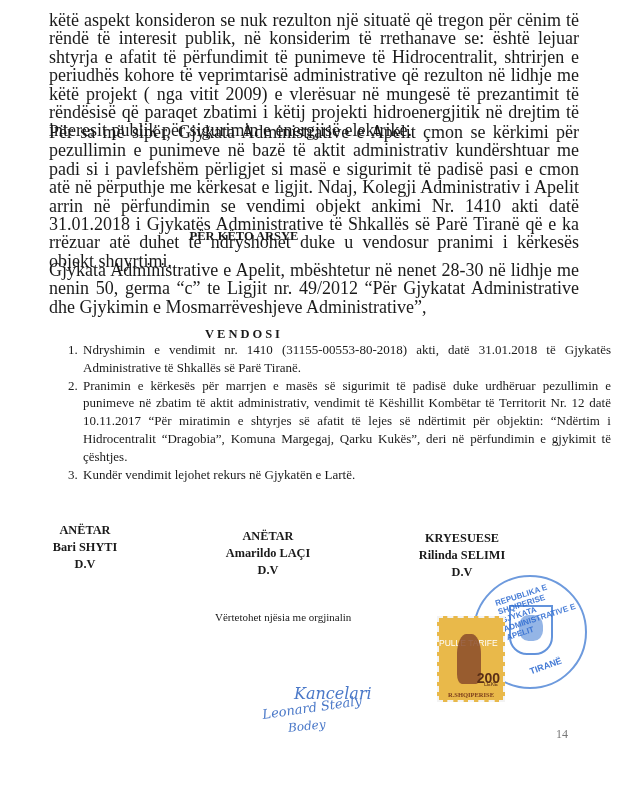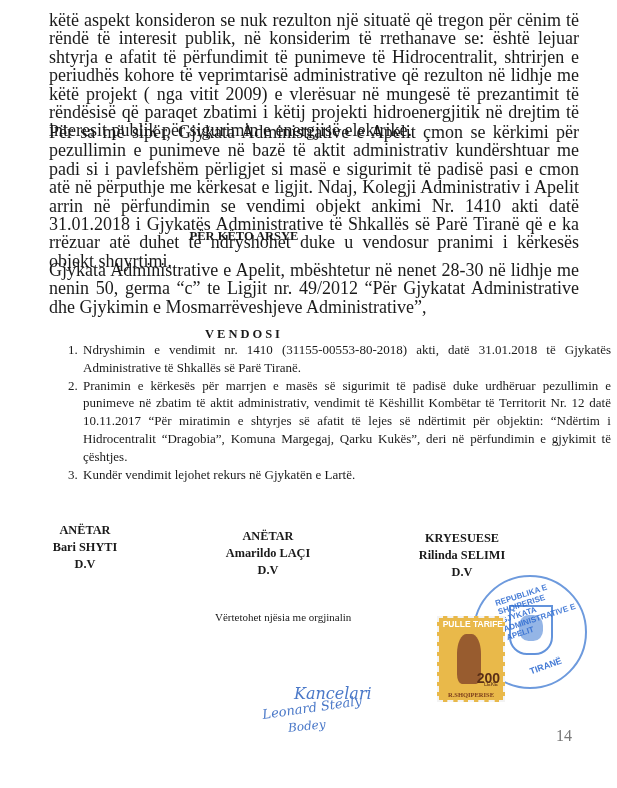--- a/index.html
+++ b/index.html
@@ -22,27 +22,27 @@
   ol.decision {
     position: absolute; left: 49px; width: 530px; margin: 0; padding-left: 32px;
     font-size: 13px; line-height: 17.8px; text-align: justify;
   }
   ol.decision li { padding-left: 2px; }
   .sig {
     position: absolute; text-align: center; font-weight: bold;
     font-size: 12.3px; line-height: 17px;
   }
   .certify { position: absolute; left: 215px; top: 611px; font-size: 11px; }
-  .pagenum { position: absolute; left: 556px; top: 727px; font-size: 16px; color: #777; text-align: center; }
+  .pagenum { position: absolute; left: 556px; top: 727px; font-size: 12px; color: #777; text-align: center; }
   .stamp {
     position: absolute; left: 437px; top: 616px; width: 68px; height: 86px;
     background: #e9b94a; border: 2px dashed #f3f3f3; box-sizing: border-box;
     font-family: "Liberation Sans", sans-serif;
   }
-  .stamp .top { position: absolute; top: 1px; left: 0; width: 100%; text-align: right; font-size: 8.5px; font-weight: bold; color: #fff; }
+  .stamp .top { position: absolute; top: 20px; left: 0; width: 100%; text-align: left; font-size: 8.5px; font-weight: normal; color: #fff; }
   .stamp .figure { position: absolute; left: 18px; top: 16px; width: 24px; height: 50px; background: #8a4b2a; border-radius: 40% 40% 20% 20%; opacity: 0.85; }
   .stamp .value { position: absolute; right: 3px; top: 52px; font-size: 14px; font-weight: bold; color: #5a2f17; }
   .stamp .leke { position: absolute; right: 5px; top: 63px; font-size: 5.5px; color: #5a2f17; }
   .stamp .bottom { position: absolute; bottom: 2px; left: 0; width: 100%; text-align: center; font-size: 6.5px; font-weight: bold; color: #7a3d1c; font-family: "Liberation Serif", serif; }
   .seal {
     position: absolute; left: 473px; top: 575px; width: 110px; height: 110px;
     border: 2px solid rgba(60, 120, 210, 0.75); border-radius: 50%;
   }
   .seal-inner {
     position: absolute; left: 34px; top: 28px; width: 40px; height: 46px;

